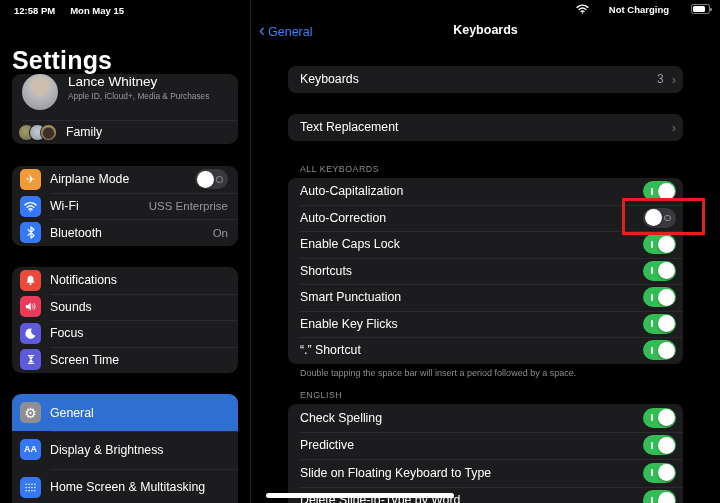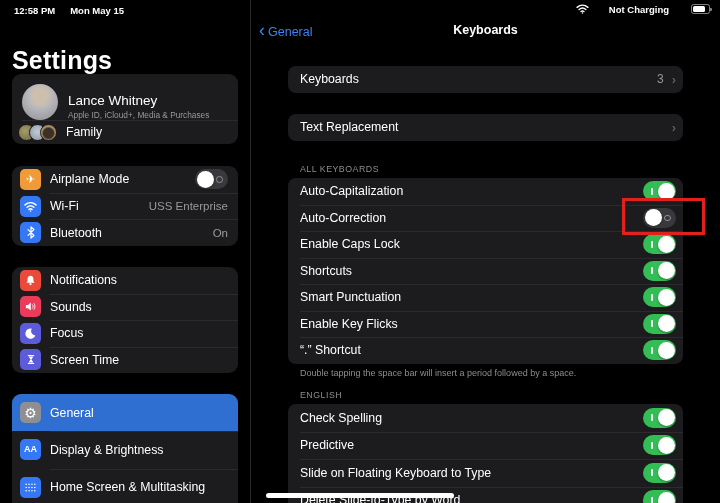--- a/index.html
+++ b/index.html
@@ -48,21 +48,21 @@
     font-size:11px; line-height:1; color:#fff; }
   .ic-orange { background:var(--icon-orange); }
   .ic-blue   { background:var(--icon-blue); }
   .ic-red    { background:var(--icon-red); }
   .ic-pink   { background:var(--icon-pink); }
   .ic-indigo { background:var(--icon-indigo); }
   .ic-gray   { background:var(--icon-gray); }
   .appicon svg { display:block; }
 
   
-  .profile-row { flex:none; height:46px; display:flex; align-items:flex-end;
+  .profile-row { flex:none; height:46px; display:flex; align-items:flex-start;
     gap:10px; padding:0 10px; }
   .avatar { width:36px; height:36px; border-radius:50%; flex:none;
     background:radial-gradient(circle at 50% 34%, #cdbfae 0 26%, #b9b9bd 40%, #8e8f93 100%); }
   .profile-text { display:flex; flex-direction:column; gap:2px; min-width:0; }
   .profile-name { font-size:13.5px; }
   .profile-sub { font-size:8.3px; color:var(--secondary-text); white-space:nowrap; }
   .family-row { flex:none; height:24px; display:flex; align-items:center;
     padding:0 18px 0 6px; position:relative; font-size:12.3px; }
   .family-row::before { content:""; position:absolute; left:10px; right:0; top:0;
     height:1px; background:var(--divider); transform:scaleY(.5); }

